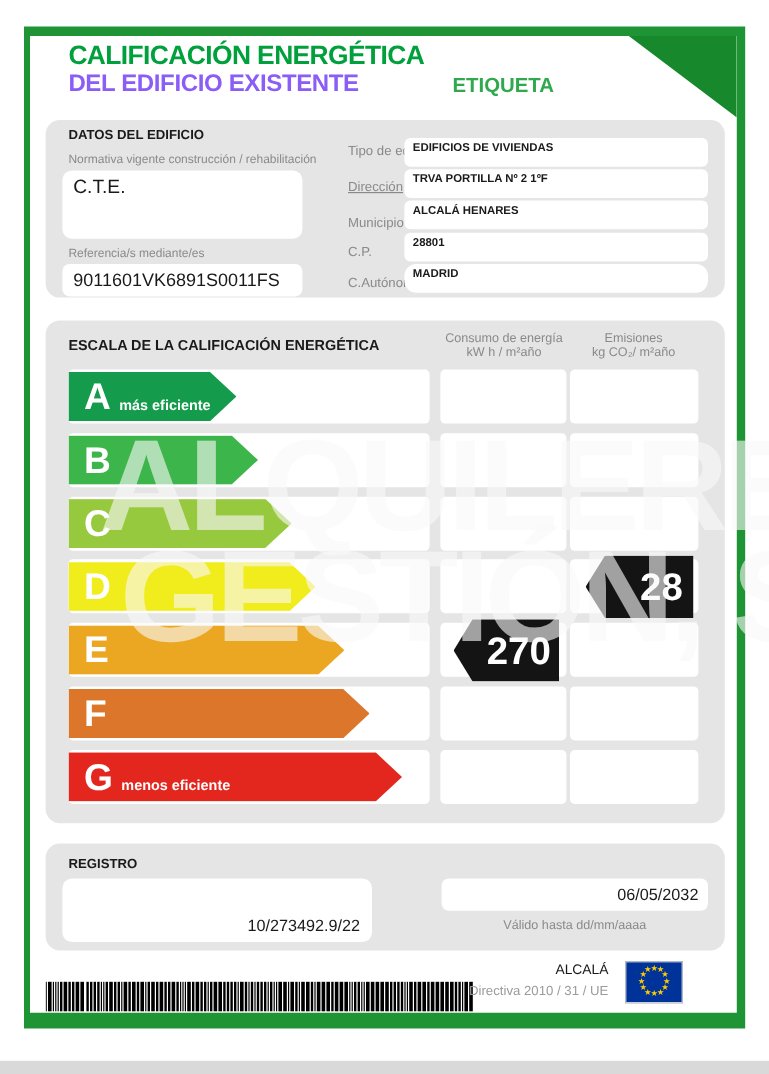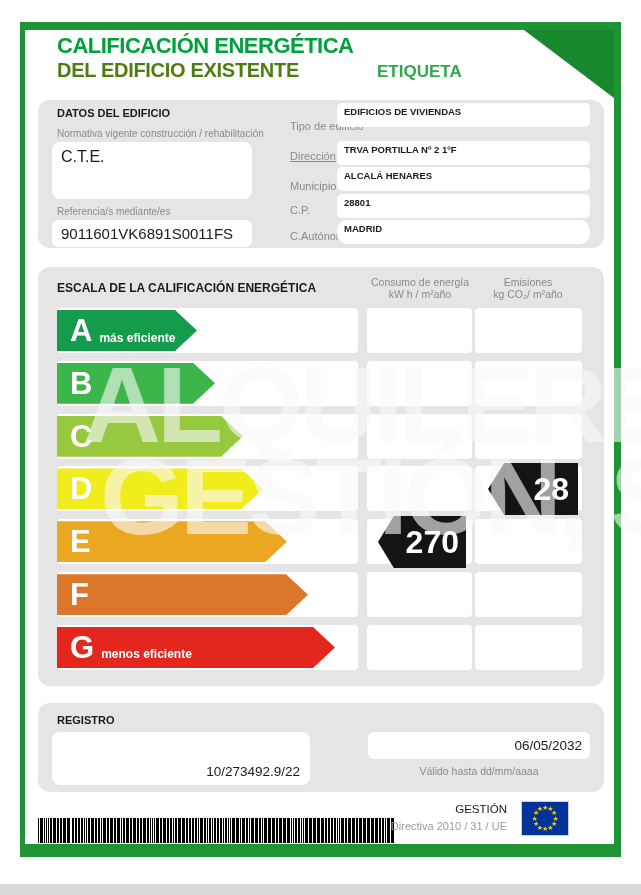--- a/index.html
+++ b/index.html
@@ -5,21 +5,21 @@
   html,body{margin:0;padding:0;}
   .page{position:relative;width:641px;height:895px;background:#ffffff;overflow:hidden;
         font-family:"Liberation Sans","DejaVu Sans",sans-serif;-webkit-font-smoothing:antialiased;}
   
   .cert{position:absolute;left:20px;top:22px;width:601px;height:835px;box-sizing:border-box;
         background:#ffffff;border-style:solid;border-color:#1F9434;border-width:8px 7px 13px 5px;}
   .corner-tri{position:absolute;left:524px;top:30px;width:90px;height:68px;background:#17882C;
         clip-path:polygon(0 0,100% 0,100% 100%);}
   
   .title{position:absolute;left:57px;top:33px;font-size:22px;font-weight:bold;color:#00A13C;letter-spacing:-.5px;}
-  .subtitle{position:absolute;left:57px;top:59px;font-size:20px;font-weight:bold;color:#4d7c0f;letter-spacing:-.3px;}
+  .subtitle{position:absolute;left:57px;top:59px;font-size:20px;font-weight:bold;color:#8b5cf6;letter-spacing:-.3px;}
   .etiqueta{position:absolute;left:377px;top:62px;font-size:17px;font-weight:bold;color:#2FA84E;}
   
   .panel{position:absolute;left:38px;width:566px;background:#E5E5E5;border-radius:12px;}
   .p-datos{top:100px;height:148px;}
   .p-escala{top:267px;height:419px;}
   .p-registro{top:703px;height:89px;}
   .sec-title{position:absolute;font-size:11px;font-weight:bold;color:#1a1a1a;}
   .lbl{position:absolute;font-size:10px;color:#8a8a8a;}
   .wbox{position:absolute;background:#fff;border-radius:6px;}
   .val{color:#1a1a1a;}
@@ -82,21 +82,21 @@
     <div class="wbox" style="left:14px;top:42px;width:200px;height:57px;border-radius:8px;">
       <span class="val" style="position:absolute;left:9px;top:6px;font-size:16px;">C.T.E.</span>
     </div>
 
     <div class="lbl" style="left:19px;top:106px;">Referencia/s mediante/es</div>
     <div class="wbox" style="left:14px;top:120px;width:200px;height:27px;">
       <span class="val" style="position:absolute;left:9px;top:5px;font-size:15px;">9011601VK6891S0011FS</span>
     </div>
 
     <div class="f-label" style="top:20px;">Tipo de edificio</div>
-    <div class="f-box" style="top:3px;">
+    <div class="f-box" style="top:15px;">
         <span>EDIFICIOS DE VIVIENDAS</span>
       </div>
 
     <div class="f-label" style="top:50px;text-decoration:underline;">Dirección</div>
     <div class="f-box" style="top:41px;">
         <span>TRVA PORTILLA Nº 2 1ºF</span>
       </div>
 
     <div class="f-label" style="top:80px;">Municipio</div>
     <div class="f-box" style="top:67px;">
@@ -439,21 +439,21 @@
       <span style="width: 1px;"></span>
       <i style="width: 2px;"></i>
       <span style="width: 1px;"></span>
       <i style="width: 1px;"></i>
       <span style="width: 1px;"></span>
       <i style="width: 3px;"></i>
       <span style="width: 1px;"></span>
       <i style="width: 3px;"></i>
       <span style="width: 1px;"></span>
     </div>
-  <div class="espana">GESTIÓN</div>
+  <div class="espana">ALCALÁ</div>
   <div class="directiva">Directiva 2010 / 31 / UE</div>
   <div class="eu-flag">
       <span class="star" style="left: 20px; top: 2px;">★</span>
       <span class="star" style="left: 25.25px; top: 3.40673px;">★</span>
       <span class="star" style="left: 29.0933px; top: 7.25px;">★</span>
       <span class="star" style="left: 30.5px; top: 12.5px;">★</span>
       <span class="star" style="left: 29.0933px; top: 17.75px;">★</span>
       <span class="star" style="left: 25.25px; top: 21.5933px;">★</span>
       <span class="star" style="left: 20px; top: 23px;">★</span>
       <span class="star" style="left: 14.75px; top: 21.5933px;">★</span>

